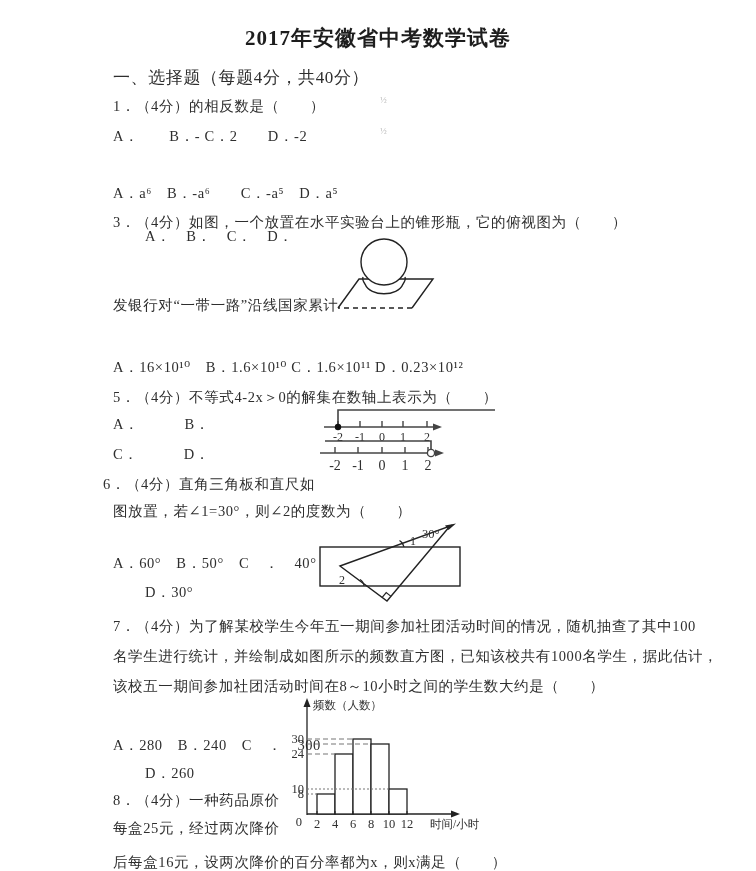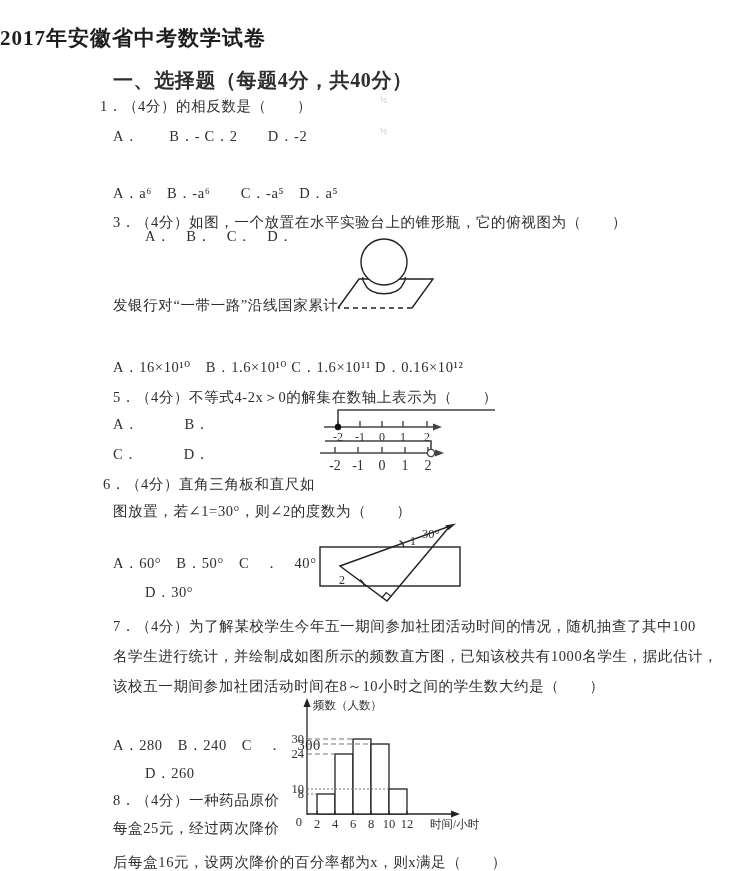--- a/index.html
+++ b/index.html
@@ -1,45 +1,45 @@
 <!DOCTYPE html>
 <html><head>
 <meta charset="utf-8">
 <style>
   html,body{margin:0;padding:0;background:#fff;}
   .page{position:relative;width:756px;height:871px;background:#ffffff;overflow:hidden;
         font-family:"Liberation Serif","DejaVu Serif",serif;border-bottom:2px solid #dfe3e8;}
   .line{position:absolute;white-space:pre;color:#2e2e2e;font-size:14.5px;letter-spacing:0.6px;line-height:1.2;}
-  .bold{font-weight:bold;font-size:20px;}
-  .title{position:absolute;left:0;top:24px;width:100%;text-align:left;font-size:21px;font-weight:bold;color:#1d1d1d;letter-spacing:1px;}
+  .bold{font-weight:normal;font-size:17px;}
+  .title{position:absolute;left:0;top:24px;width:100%;text-align:center;font-size:21px;font-weight:bold;color:#1d1d1d;letter-spacing:1px;}
   .fig{position:absolute;}
   .artifact{position:absolute;color:#b9b9b9;font-size:9px;letter-spacing:0;}
   svg{overflow:visible;}
   svg text{font-family:"Liberation Serif","DejaVu Serif",serif;fill:#2e2e2e;}
 </style>
 </head>
 <body>
 
 <div class="page">
 
   <div class="title">2017年安徽省中考数学试卷</div>
   <div class="line bold" style="left:113px;top:68px">一、选择题（每题4分，共40分）</div>
 
-  <div class="line" style="left:100px;top:98px">1．（4分）的相反数是（　　）</div>
+  <div class="line" style="left:113px;top:98px">1．（4分）的相反数是（　　）</div>
   <span class="artifact" style="left:380px;top:95px">½</span>
   <div class="line" style="left:113px;top:128px">A．　　B．- C．2　　D．-2</div>
   <span class="artifact" style="left:380px;top:126px">½</span>
 
   <div class="line" style="left:113px;top:185px">A．a⁶　B．-a⁶　　C．-a⁵　D．a⁵</div>
 
   <div class="line" style="left:113px;top:214px">3．（4分）如图，一个放置在水平实验台上的锥形瓶，它的俯视图为（　　）</div>
   <div class="line" style="left:145px;top:228px">A．　B．　C．　D．</div>
 
   <div class="line" style="left:113px;top:297px">发银行对“一带一路”沿线国家累计</div>
-  <div class="line" style="left:113px;top:359px">A．16×10¹⁰　B．1.6×10¹⁰ C．1.6×10¹¹ D．0.16×10¹²</div>
+  <div class="line" style="left:113px;top:359px">A．16×10¹⁰　B．1.6×10¹⁰ C．1.6×10¹¹ D．0.23×10¹²</div>
 
   <svg class="fig" style="left:330px;top:236px" width="132" height="96" viewBox="0 0 132 96">
     <path d="M8,72 L29,43 L103,43 L82,72" fill="none" stroke="#222" stroke-width="1.4"></path>
     <path d="M82,72 L8,72" fill="none" stroke="#222" stroke-width="1.4" stroke-dasharray="5,4"></path>
     <circle cx="54" cy="26" r="23" fill="#fff" stroke="#222" stroke-width="1.4"></circle>
     <path d="M35,48 q-3,-4 -2,-7 M35,48 C40,61 68,61 73,48 M73,48 q3,-4 2,-7" fill="none" stroke="#222" stroke-width="1.4"></path>
   </svg>
 
   <div class="line" style="left:113px;top:389px">5．（4分）不等式4-2x＞0的解集在数轴上表示为（　　）</div>
   <div class="line" style="left:113px;top:416px">A．　　　B．</div>

